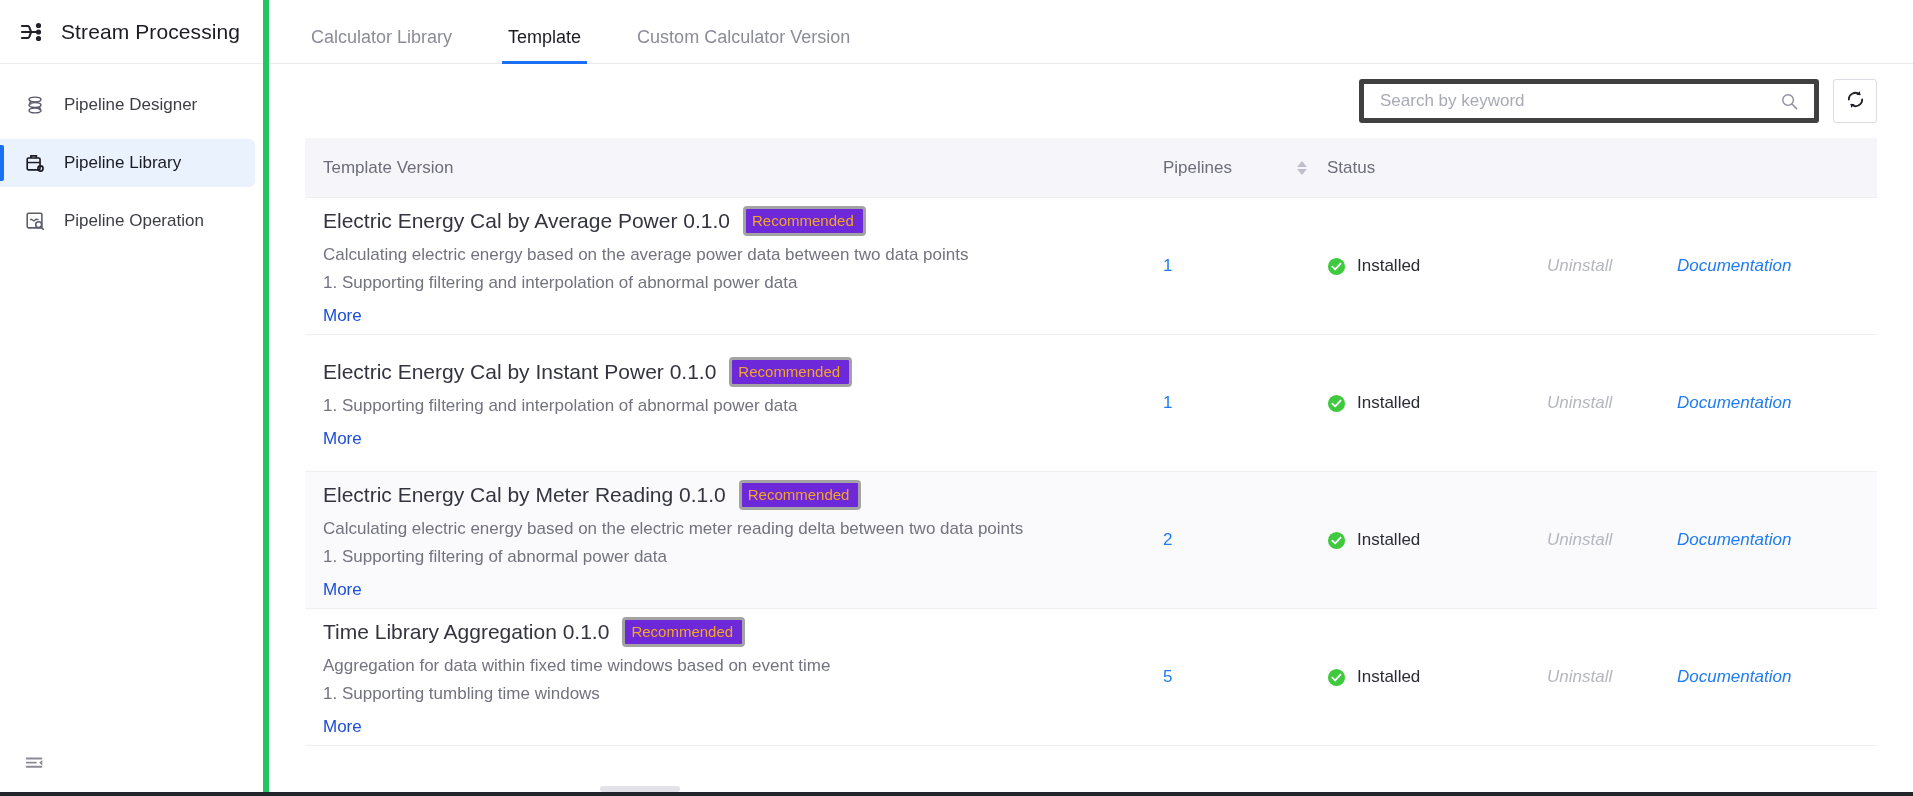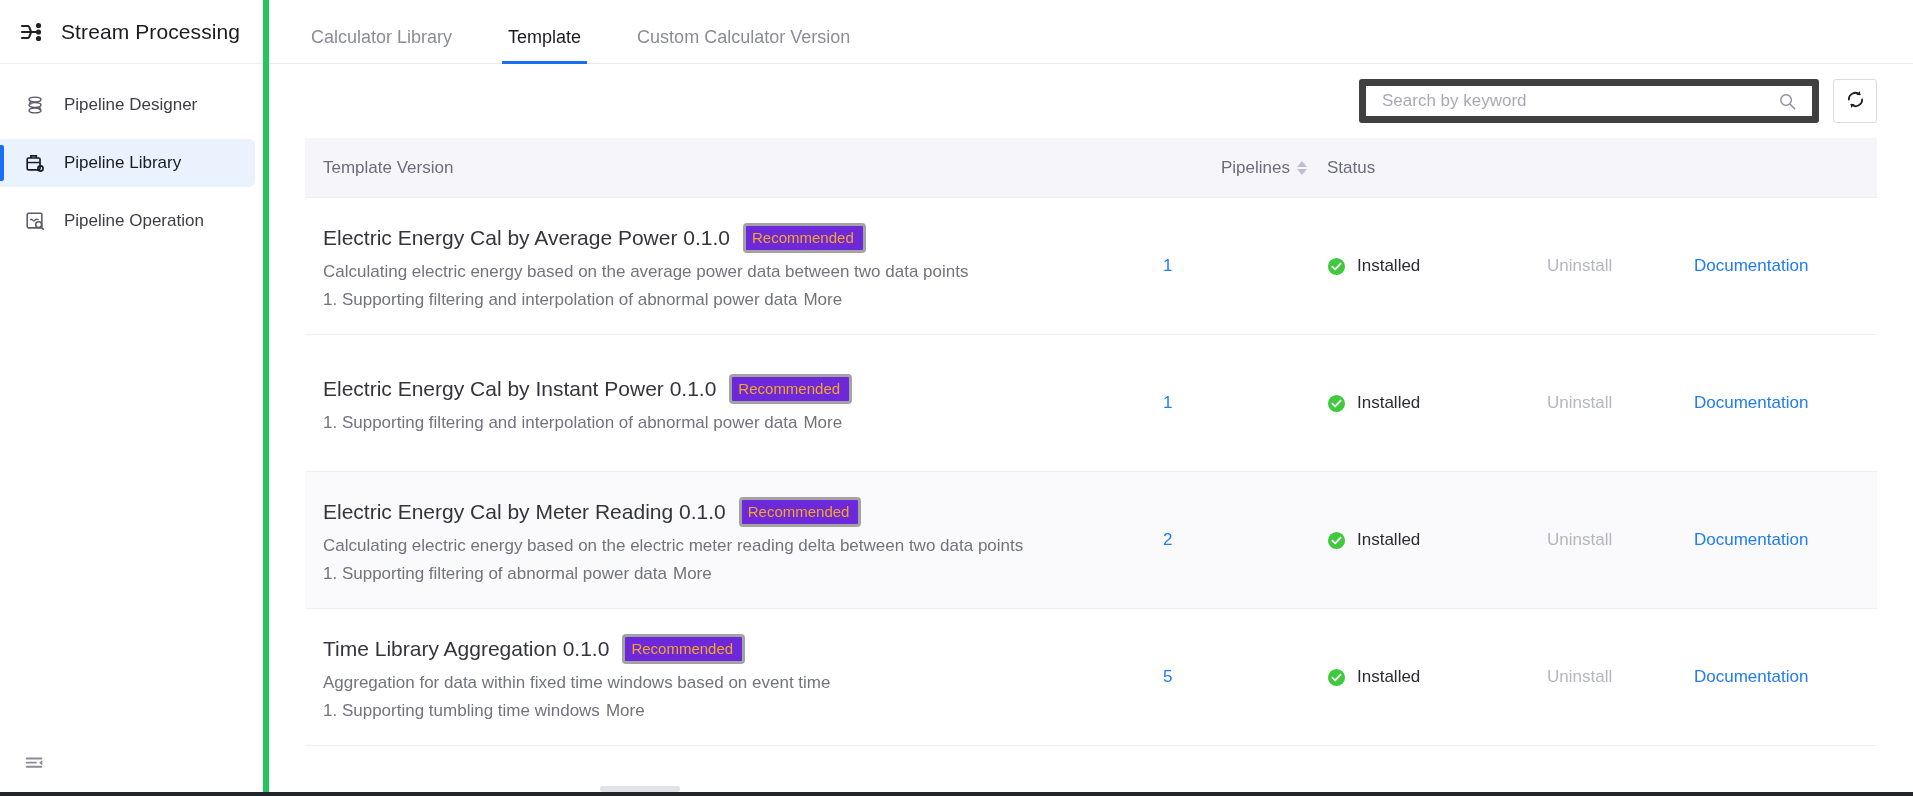--- a/index.html
+++ b/index.html
@@ -138,21 +138,21 @@
     display: flex;
     align-items: center;
     justify-content: flex-end;
     padding: 0 36px 0 36px;
     gap: 14px;
     flex: 0 0 74px;
   }
   .search-box {
     width: 460px;
     height: 44px;
-    border: 7px solid #404040;
+    border: 5px solid #404040;
     border-radius: 3px;
     display: flex;
     align-items: center;
     padding: 0 14px 0 16px;
     background: #fff;
   }
   .search-box input {
     flex: 1 1 auto;
     border: none;
     outline: none;
@@ -187,21 +187,21 @@
     border-bottom: 1px solid #eeeef3;
   }
   .th {
     font-size: 17px;
     color: #6d6d7a;
     display: flex;
     align-items: center;
     gap: 7px;
   }
   .col-name   { flex: 1 1 auto; padding-left: 18px; min-width: 0; }
-  .col-pipe   { flex: 0 0 150px; justify-content: flex-end; padding-left: 6px;}
+  .col-pipe   { flex: 0 0 150px; justify-content: space-between; padding-left: 6px;}
   .col-status { flex: 0 0 240px; padding-left: 20px; }
   .col-act    { flex: 0 0 330px; }
 
   .sort-arrows {
     display: inline-flex;
     flex-direction: column;
     gap: 2px;
     cursor: pointer;
   }
   .sort-arrows i {
@@ -246,24 +246,25 @@
   .desc {
     font-size: 17px;
     color: #73737f;
     margin-bottom: 8px;
   }
   .feature {
     font-size: 17px;
     color: #73737f;
     display: flex;
     align-items: flex-start;
-    gap: 6px;
+    gap: 13px;
+    flex-direction: column;
   }
   .more-link {
-    color: #737373;
+    color: #1d4ed8;
     cursor: pointer;
     font-size: 17px;
   }
   .cell-pipe {
     flex: 0 0 150px;
     padding-left: 6px;
     font-size: 17px;
   }
   .pipe-link { color: #1f7cf2; cursor: pointer; }
   .cell-status {
@@ -276,21 +277,22 @@
   .status-dot {
     width: 19px; height: 19px;
     flex: 0 0 19px;
     display: flex; align-items: center; justify-content: center;
   }
   .status-text { font-size: 17px; color: #2b2b35; }
   .cell-act {
     flex: 0 0 330px;
     display: flex;
     align-items: center;
-    gap: 17px;
+    gap: 0;
+    font-style: italic;
   }
   .act-disabled {
     font-size: 17px;
     color: #b6b6c1;
     width: 130px;
     cursor: default;
   }
   .act-link {
     font-size: 17px;
     color: #1f7cf2;

